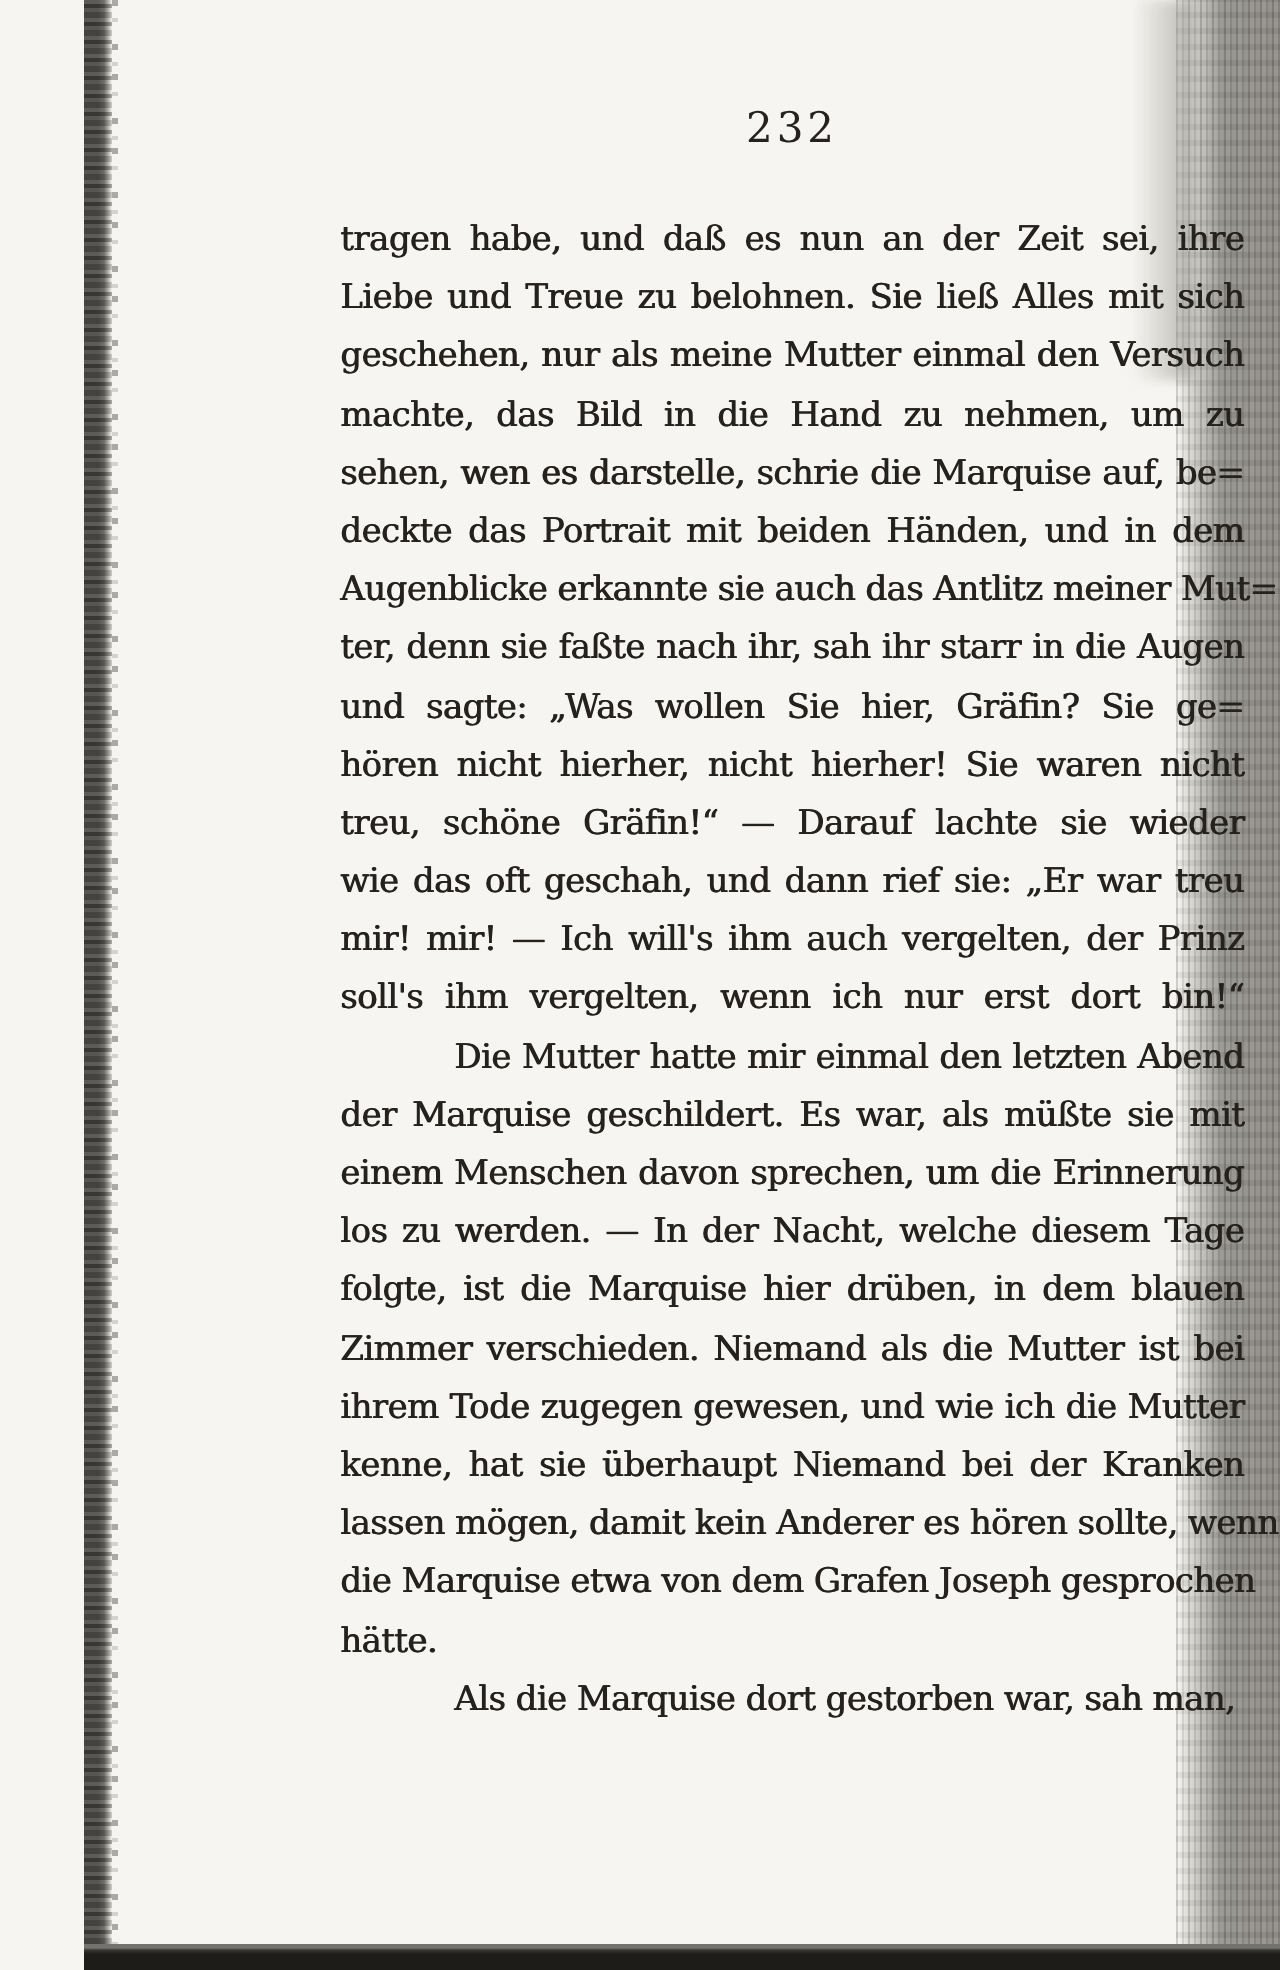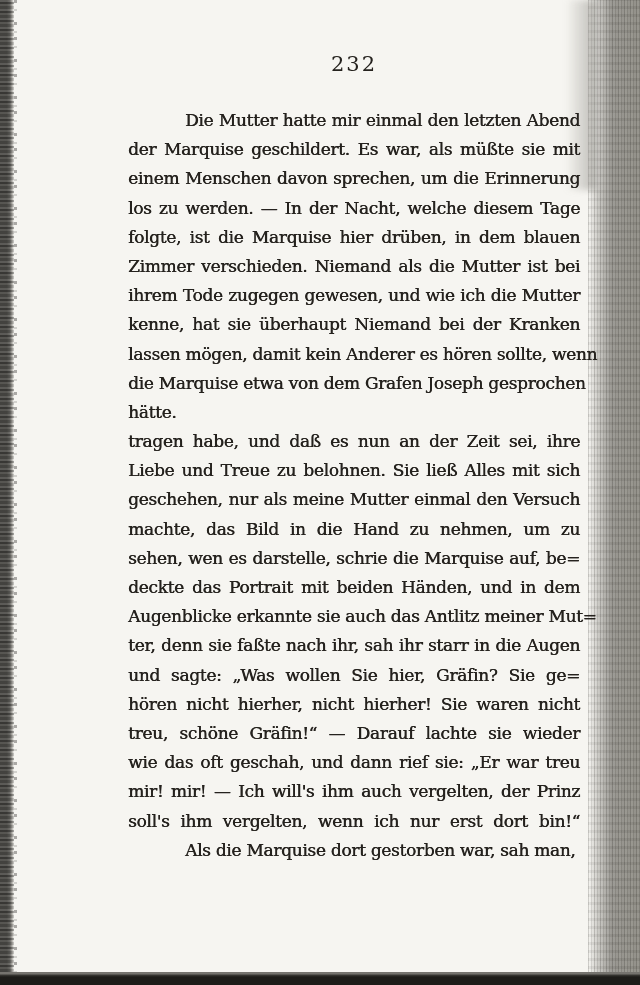--- a/index.html
+++ b/index.html
@@ -9,21 +9,21 @@
     --edge:#4a4946;
     --band:#1d1c19;
   }
   html,body{margin:0;padding:0;}
   body{
     width:640px;height:985px;
     background:var(--paper);
     font-family:"DejaVu Serif","Liberation Serif",serif;
     overflow:hidden;position:relative;
   }
-  .page{position:absolute;inset:0;background:var(--paper);}
+  .page{position:absolute;inset:0;background:var(--paper);margin-left:42px;}
   
   .left-edge{
     position:absolute;left:0;top:0;width:14px;height:985px;
     background:
       repeating-linear-gradient(0deg, rgba(0,0,0,.30) 0 2px, rgba(255,255,255,.07) 2px 4px, rgba(0,0,0,.16) 4px 7px, rgba(255,255,255,.04) 7px 9px),
       linear-gradient(90deg,#504f4b 0 7px,#676662 10px,#aaa8a2 12px,rgba(246,245,241,0) 14px);
   }
   .left-speckles{
     position:absolute;left:14px;top:0;width:5px;height:985px;opacity:.55;
     background:repeating-linear-gradient(180deg, rgba(35,34,32,.65) 0 3px, transparent 3px 9px, rgba(35,34,32,.3) 9px 11px, transparent 11px 22px);
@@ -73,45 +73,45 @@
   <div class="left-edge"></div>
   <div class="left-speckles"></div>
   <div class="right-gutter"></div>
   <div class="right-gutter-top"></div>
   <div class="bottom-band"></div>
 
   <div class="page-number">232</div>
 
   <div class="text-block">
       <div class="paragraph">
-        <div class="line indent">Die Mutter hatte mir einmal den letzten Abend</div>
-        <div class="line">der Marquise geschildert. Es war, als müßte sie mit</div>
-        <div class="line">einem Menschen davon sprechen, um die Erinnerung</div>
-        <div class="line">los zu werden. — In der Nacht, welche diesem Tage</div>
-        <div class="line">folgte, ist die Marquise hier drüben, in dem blauen</div>
-        <div class="line">Zimmer verschieden. Niemand als die Mutter ist bei</div>
-        <div class="line">ihrem Tode zugegen gewesen, und wie ich die Mutter</div>
-        <div class="line">kenne, hat sie überhaupt Niemand bei der Kranken</div>
-        <div class="line">lassen mögen, damit kein Anderer es hören sollte, wenn</div>
-        <div class="line">die Marquise etwa von dem Grafen Joseph gesprochen</div>
-        <div class="line last">hätte.</div>
-      </div>
-      <div class="paragraph">
         <div class="line">tragen habe, und daß es nun an der Zeit sei, ihre</div>
         <div class="line">Liebe und Treue zu belohnen. Sie ließ Alles mit sich</div>
         <div class="line">geschehen, nur als meine Mutter einmal den Versuch</div>
         <div class="line">machte, das Bild in die Hand zu nehmen, um zu</div>
         <div class="line">sehen, wen es darstelle, schrie die Marquise auf, be=</div>
         <div class="line">deckte das Portrait mit beiden Händen, und in dem</div>
         <div class="line">Augenblicke erkannte sie auch das Antlitz meiner Mut=</div>
         <div class="line">ter, denn sie faßte nach ihr, sah ihr starr in die Augen</div>
         <div class="line">und sagte: „Was wollen Sie hier, Gräfin? Sie ge=</div>
         <div class="line">hören nicht hierher, nicht hierher! Sie waren nicht</div>
         <div class="line">treu, schöne Gräfin!“ — Darauf lachte sie wieder</div>
         <div class="line">wie das oft geschah, und dann rief sie: „Er war treu</div>
         <div class="line">mir! mir! — Ich will's ihm auch vergelten, der Prinz</div>
         <div class="line">soll's ihm vergelten, wenn ich nur erst dort bin!“</div>
       </div>
       <div class="paragraph">
+        <div class="line indent">Die Mutter hatte mir einmal den letzten Abend</div>
+        <div class="line">der Marquise geschildert. Es war, als müßte sie mit</div>
+        <div class="line">einem Menschen davon sprechen, um die Erinnerung</div>
+        <div class="line">los zu werden. — In der Nacht, welche diesem Tage</div>
+        <div class="line">folgte, ist die Marquise hier drüben, in dem blauen</div>
+        <div class="line">Zimmer verschieden. Niemand als die Mutter ist bei</div>
+        <div class="line">ihrem Tode zugegen gewesen, und wie ich die Mutter</div>
+        <div class="line">kenne, hat sie überhaupt Niemand bei der Kranken</div>
+        <div class="line">lassen mögen, damit kein Anderer es hören sollte, wenn</div>
+        <div class="line">die Marquise etwa von dem Grafen Joseph gesprochen</div>
+        <div class="line last">hätte.</div>
+      </div>
+      <div class="paragraph">
         <div class="line last indent">Als die Marquise dort gestorben war, sah man,</div>
       </div>
     </div>
 </div>
 
 </body></html>

